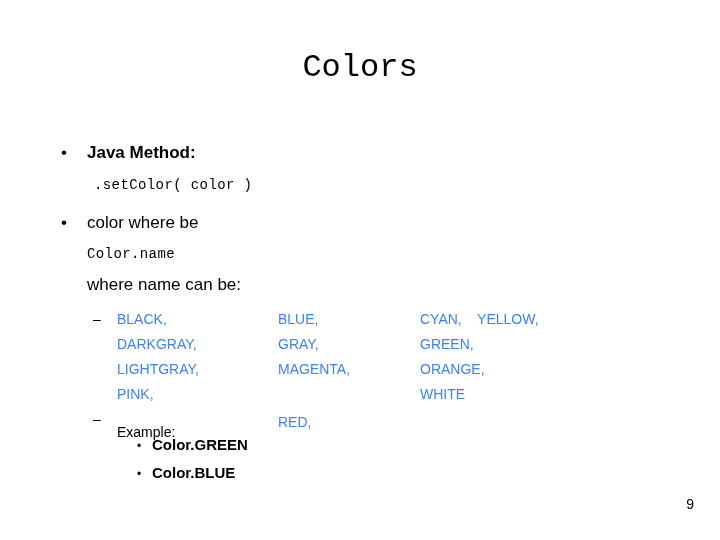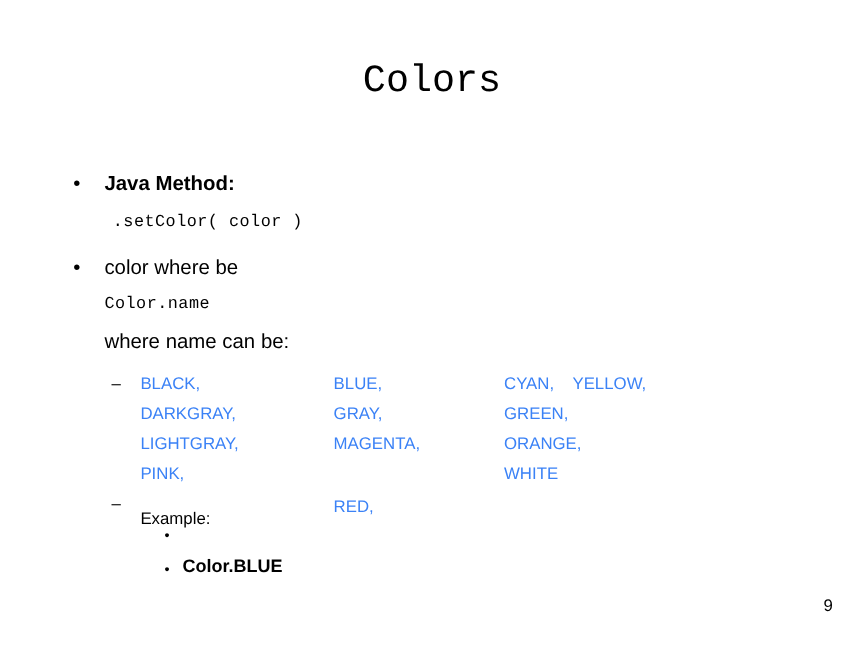--- a/index.html
+++ b/index.html
@@ -149,19 +149,20 @@
 
   <div class="color-cell" style="left:420px; top:309px;">CYAN,    YELLOW,</div>
   <div class="color-cell" style="left:420px; top:334px;">GREEN,</div>
   <div class="color-cell" style="left:420px; top:359px;">ORANGE,</div>
   <div class="color-cell" style="left:420px; top:384px;">WHITE</div>
 
   <div class="bullet-dash" style="left:93px; top:409px;">–</div>
   <div class="example-label" style="left:117px; top:422px;">Example:</div>
 
   <div class="bullet-dot-sm" style="left:137px; top:436px;">•</div>
+  <div class="example-item" style="left:152px; top:435px;">Color.GREEN</div>
 
   <div class="bullet-dot-sm" style="left:137px; top:464px;">•</div>
   <div class="example-item" style="left:152px; top:463px;">Color.BLUE</div>
 
   <div class="page-number">9</div>
 
 </div>
 
 </body></html>

